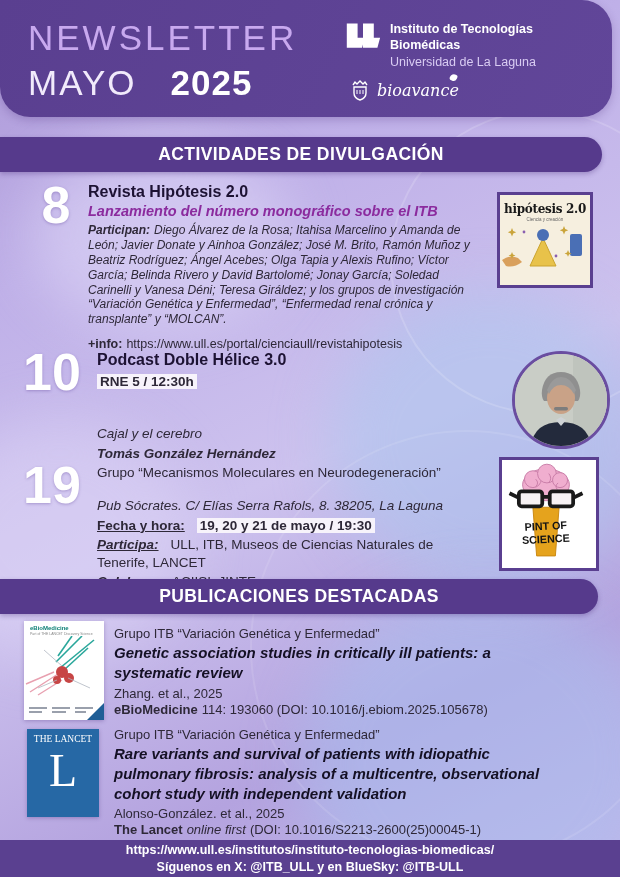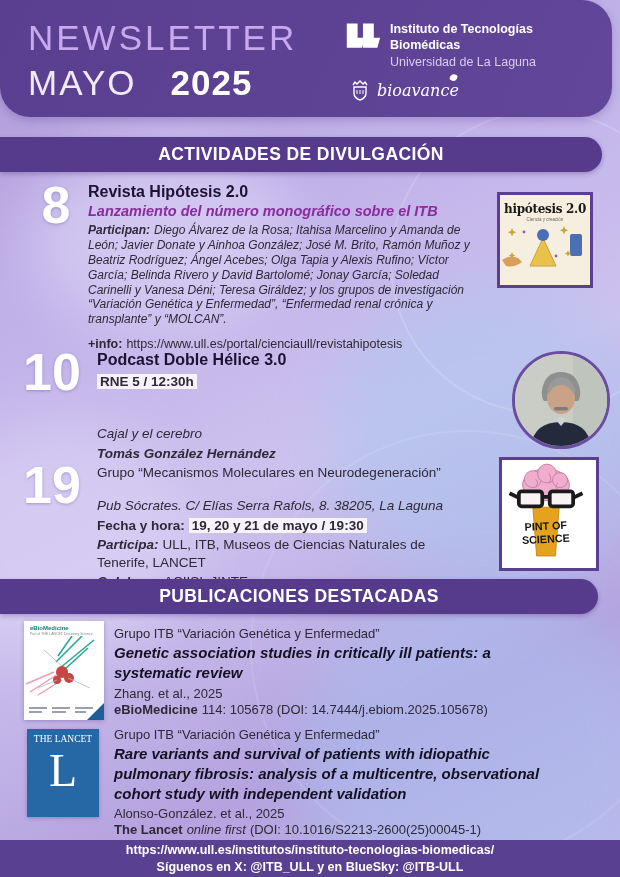--- a/index.html
+++ b/index.html
@@ -53,21 +53,21 @@
   .it19{left:97px;top:462px;width:370px;font-size:13.5px;line-height:1.3;}
   .t1{font-size:16px;font-weight:700;color:#1d1233;margin-bottom:2px;}
   .t2{font-size:14.5px;font-weight:700;font-style:italic;color:var(--accent-purple,#8b2b9e);margin-bottom:4px;}
   .pp{font-size:12px;font-style:italic;line-height:1.24;}
   .pp .lbl{font-weight:700;margin-right:4px;}
   .info{margin-top:10px;font-size:12.5px;}
   .info .lbl{font-weight:700;margin-right:4px;}
   .hl{background:var(--highlight-bg,#f7f3fb);padding:0 3px;}
   .bold{font-weight:700;} .ital{font-style:italic;margin-top:35px;} .bi{font-weight:700;font-style:italic;}
   .line{margin-bottom:2px;}
-  .line .lbl{margin-right:4px;}
+  .line .lbl{margin-right:12px;text-decoration:underline;}
 
   
   .thumb-hip{left:497px;top:192px;width:90px;height:90px;background:#f6efdf;border:3px solid #5a3f90;}
   .hip-title{font-family:"DejaVu Serif","Liberation Serif",serif;font-weight:700;font-size:12px;
              letter-spacing:-.3px;color:#191919;text-align:center;margin-top:7px;}
   .hip-sub{font-size:4.5px;color:#666;text-align:center;margin-top:1px;}
   .portrait{left:512px;top:351px;width:92px;height:92px;border-radius:50%;border:3px solid #6a4da0;
             overflow:hidden;background:linear-gradient(#d9dcd5,#acb1b6);}
   .thumb-pint{left:499px;top:457px;width:94px;height:108px;background:#ffffff;border:3px solid #5a3f90;}
 
@@ -268,21 +268,21 @@
           <div class="ebio-bar" style="width:60%"></div>
         </div>
     </div>
     <div class="ebio-tri"></div>
   </div>
   <div class="abs pubtxt pub1">
     <div class="pgrp">Grupo ITB “Variación Genética y Enfermedad”</div>
     <div class="ptit">Genetic association studies in critically ill patients: a systematic review</div>
     <div class="paut">Zhang. et al., 2025</div>
     <div class="pjour">
-      <span class="bold sp">eBioMedicine</span><span>114: 105678 (DOI: 14.7444/j.ebiom.2025.105678)</span>
+      <span class="bold sp">eBioMedicine</span><span>114: 193060 (DOI: 10.1016/j.ebiom.2025.105678)</span>
     </div>
   </div>
 
   <div class="abs pub-cov2">
     <div class="lan-top">THE LANCET</div>
     <div class="lan-letter">L</div>
   </div>
   <div class="abs pubtxt pub2">
     <div class="pgrp">Grupo ITB “Variación Genética y Enfermedad”</div>
     <div class="ptit">Rare variants and survival of patients with idiopathic pulmonary fibrosis: analysis of a multicentre, observational cohort study with independent validation</div>

